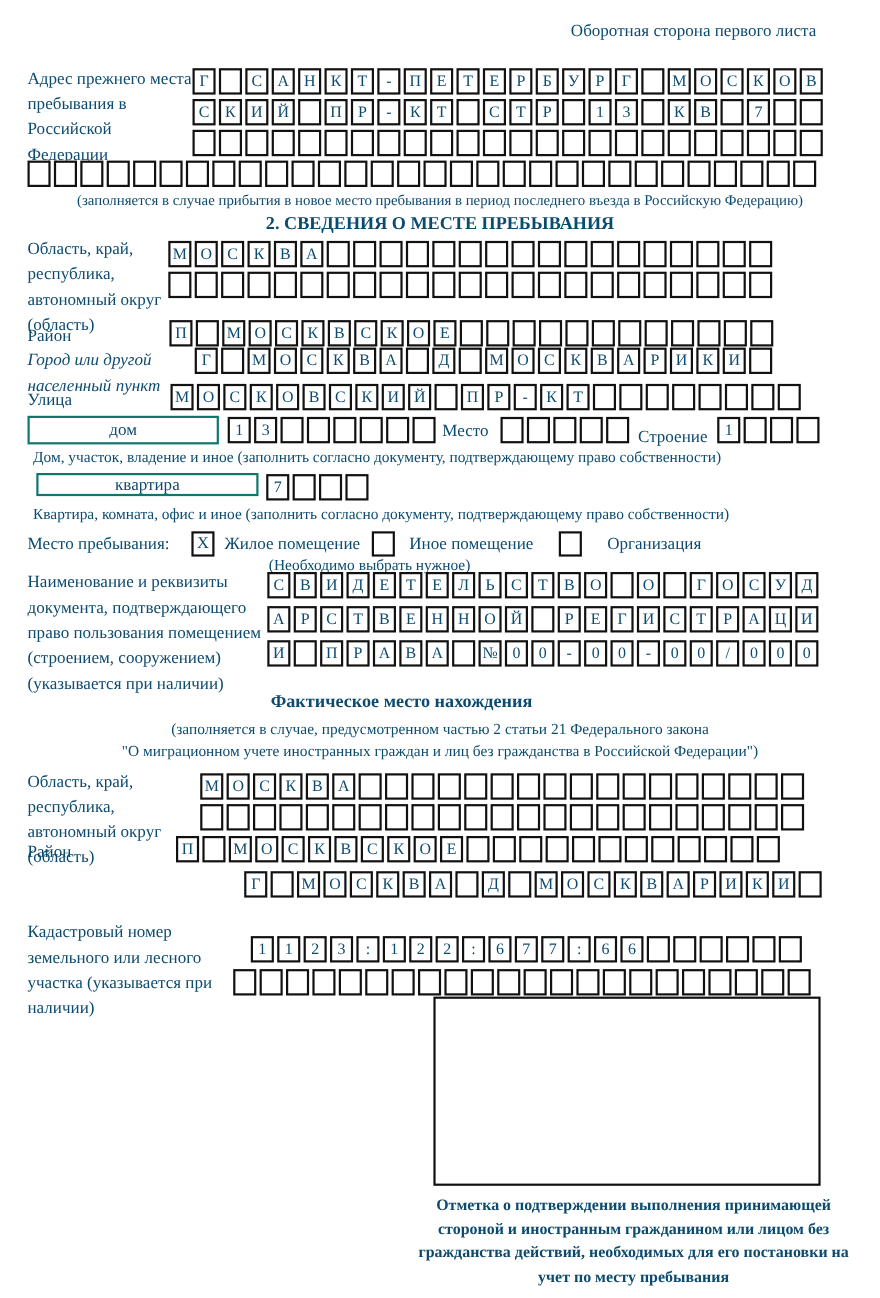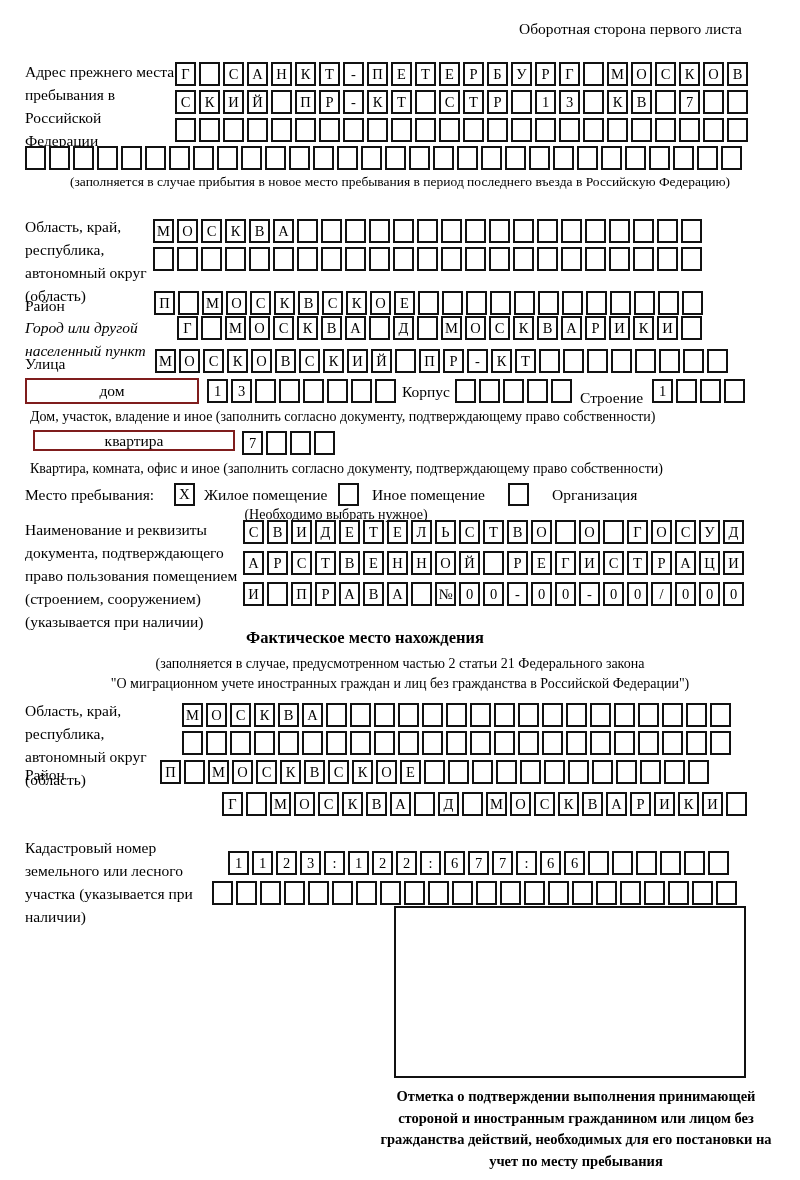--- a/index.html
+++ b/index.html
@@ -1,34 +1,34 @@
 <!DOCTYPE html>
 <html><head>
 <meta charset="utf-8">
 <style>
   html,body { margin:0; padding:0; background:#ffffff; }
   .page {
     position:relative; width:800px; height:1180px; background:#ffffff;
-    font-family:"Liberation Serif","DejaVu Serif",serif; color:#000000;
+    font-family:"Liberation Serif","DejaVu Serif",serif; color:#0c4a6e;
     overflow:hidden;
   }
   .lbl { position:absolute; font-size:15.5px; line-height:23px; }
   .note { position:absolute; font-size:15.5px; }
   .title { position:absolute; font-weight:bold; font-size:16.5px; text-align:center; }
   .caption { position:absolute; font-size:13.5px; }
   .caption2 { position:absolute; font-size:14px; }
   .center { text-align:center; }
   .cellrow { position:absolute; display:flex; gap:3px; }
   .cell {
     box-sizing:border-box; width:21px; height:24px; flex:0 0 21px;
     border:2px solid #111; display:flex; align-items:center; justify-content:center;
     font-size:14.5px; background:#fff;
   }
   .bigbox {
-    position:absolute; box-sizing:border-box; border:2px solid #7f1d1d;
+    position:absolute; box-sizing:border-box; border:2px solid #0f766e;
     display:flex; align-items:center; justify-content:center;
     font-size:15.5px; background:#fff;
   }
   .checkbox {
     position:absolute; box-sizing:border-box; width:21px; height:23px;
     border:2px solid #111; display:flex; align-items:center; justify-content:center;
     font-size:15px; background:#fff;
   }
   .stamp-box { position:absolute; box-sizing:border-box; border:2px solid #111; background:#fff; }
   .stamp-caption { position:absolute; font-weight:bold; font-size:14.5px; line-height:21.5px; text-align:center; }
@@ -146,20 +146,21 @@
       <span class="cell"></span>
       <span class="cell"></span>
       <span class="cell"></span>
       <span class="cell"></span>
       <span class="cell"></span>
       <span class="cell"></span>
       <span class="cell"></span>
     </div>
   <div class="caption center" style="left:0; top:174px; width:800px;">(заполняется в случае прибытия в новое место пребывания в период последнего въезда в Российскую Федерацию)</div>
 
+  <div class="title" style="left:0; top:193px; width:800px;">2. СВЕДЕНИЯ О МЕСТЕ ПРЕБЫВАНИЯ</div>
 
   <div class="lbl" style="left:25px; top:215px; width:140px;">Область, край, республика, автономный округ (область)</div>
   <div class="cellrow" style="left:153px; top:219px;">
       <span class="cell">М</span>
       <span class="cell">О</span>
       <span class="cell">С</span>
       <span class="cell">К</span>
       <span class="cell">В</span>
       <span class="cell">А</span>
       <span class="cell"></span>
@@ -291,21 +292,21 @@
   <div class="cellrow" style="left:207px; top:379px;">
       <span class="cell">1</span>
       <span class="cell">3</span>
       <span class="cell"></span>
       <span class="cell"></span>
       <span class="cell"></span>
       <span class="cell"></span>
       <span class="cell"></span>
       <span class="cell"></span>
     </div>
-  <div class="lbl" style="left:402px; top:380px;">Корпус</div>
+  <div class="lbl" style="left:402px; top:380px;">Место</div>
   <div class="cellrow" style="left:455px; top:379px;">
       <span class="cell"></span>
       <span class="cell"></span>
       <span class="cell"></span>
       <span class="cell"></span>
       <span class="cell"></span>
     </div>
   <div class="lbl" style="left:580px; top:386px;">Строение</div>
   <div class="cellrow" style="left:652px; top:379px;">
       <span class="cell">1</span>

